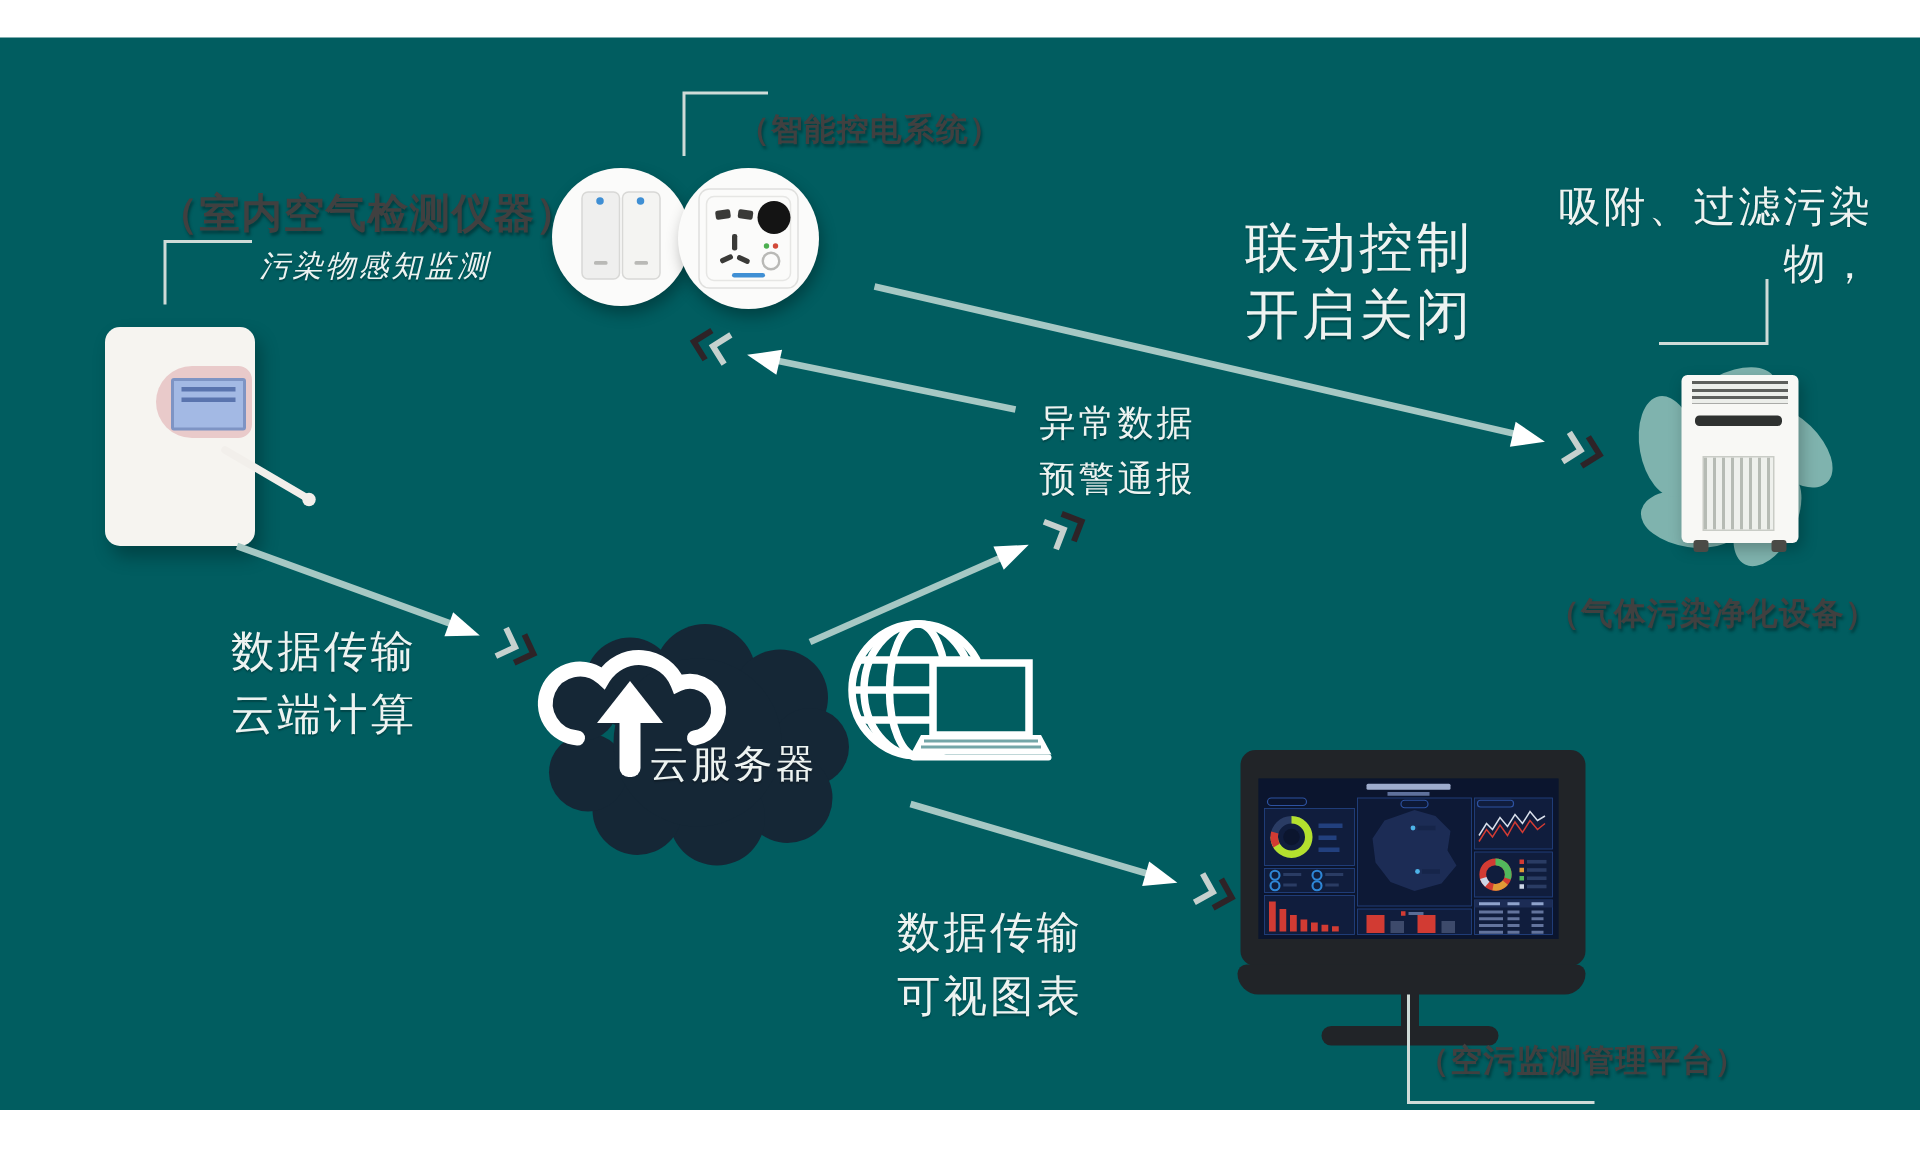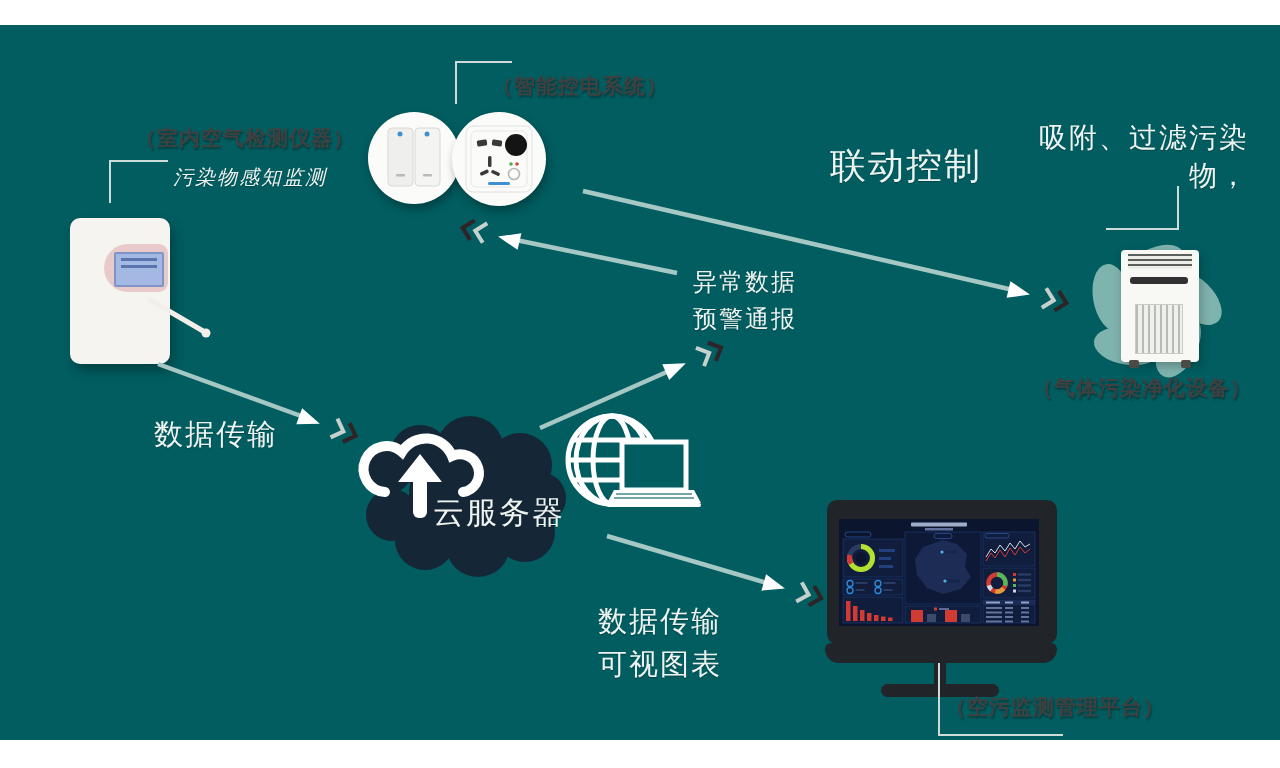--- a/index.html
+++ b/index.html
@@ -318,44 +318,46 @@
       <g transform="translate(783,588) rotate(16)">
           <polygon points="2,0 -20,-8.5 -20,8.5" fill="#ffffff"></polygon>
         </g>
       <g transform="translate(799,592) rotate(16)" fill="none" stroke-width="4">
         <path d="M0,-10 L10,0 L0,10" stroke="#c6d1ce"></path>
           <path d="M13,-10 L23,0 L13,10" stroke="#2e2327"></path>
       </g>
     </g>
   </svg>
 
-  <div class="abs cap" style="left:95px;top:124px;width:300px;font-size:21px;">（室内空气检测仪器）</div>
+  <div class="abs cap" style="left:95px;top:124px;width:300px;font-size:27px;">（室内空气检测仪器）</div>
   <div class="abs lbl" style="left:120px;top:164px;width:260px;font-size:20px;text-align:center;font-style:italic;">污染物感知监测</div>
 
   <div class="abs cap" style="left:430px;top:72px;width:300px;font-size:21px;">（智能控电系统）</div>
 
   <div class="abs lbl" style="left:830px;top:143px;font-size:36px;line-height:45px;">
     <div>联动控制</div>
+    <div>开启关闭</div>
   </div>
 
   <div class="abs lbl" style="left:989px;top:119px;width:260px;font-size:28px;line-height:38px;text-align:right;">
     <div>吸附、过滤污染物，</div>
   </div>
-  <div class="abs cap" style="left:1012px;top:374px;width:260px;font-size:21px;">（气体污染净化设备）</div>
+  <div class="abs cap" style="left:1012px;top:395px;width:260px;font-size:21px;">（气体污染净化设备）</div>
 
   <div class="abs lbl" style="left:693px;top:264px;font-size:24px;line-height:37px;">
     <div>异常数据</div>
     <div>预警通报</div>
   </div>
 
   <div class="abs lbl" style="left:154px;top:413px;font-size:29px;line-height:42px;">
     <div>数据传输</div>
-  </div>
-
-  <div class="abs lbl" style="left:433px;top:492px;font-size:31px;">云服务器</div>
+    <div>云端计算</div>
+  </div>
+
+  <div class="abs lbl" style="left:433px;top:492px;font-size:26px;">云服务器</div>
 
   <div class="abs lbl" style="left:598px;top:600px;font-size:29px;line-height:43px;">
     <div>数据传输</div>
     <div>可视图表</div>
   </div>
 
   <div class="abs cap" style="left:930px;top:693px;width:250px;font-size:21px;">（空污监测管理平台）</div>
 </div>
 
 </body></html>

